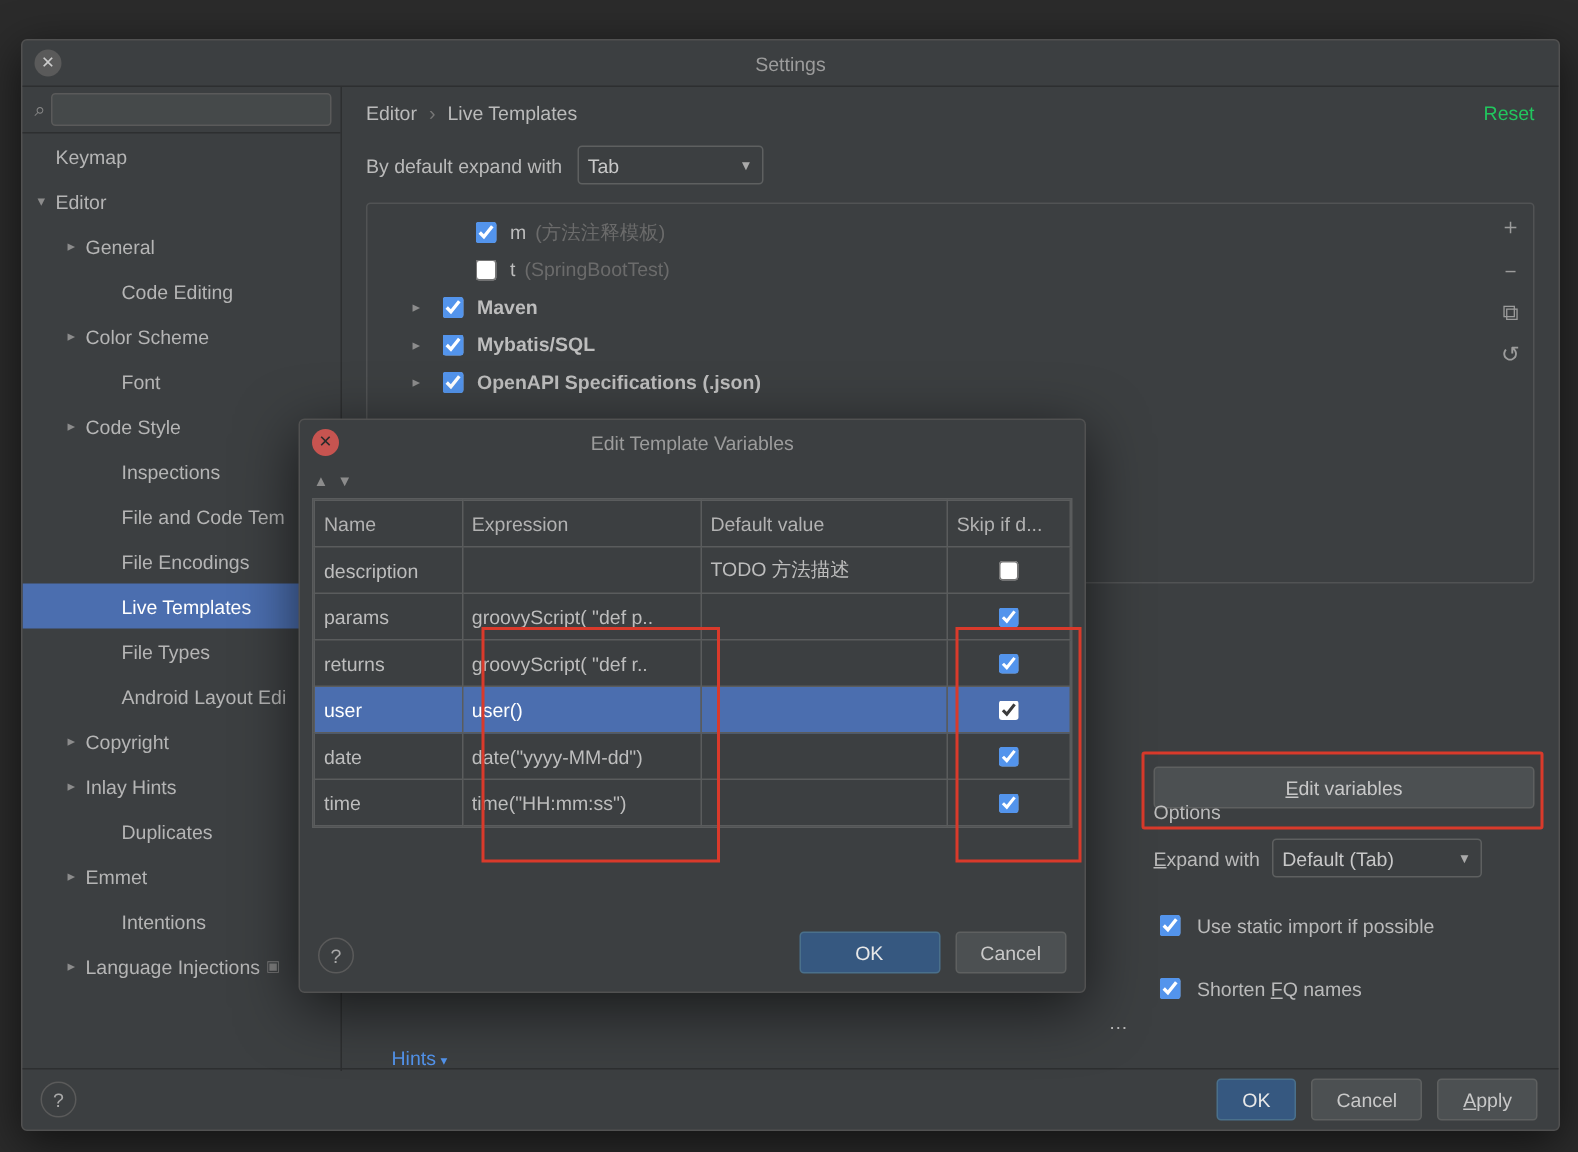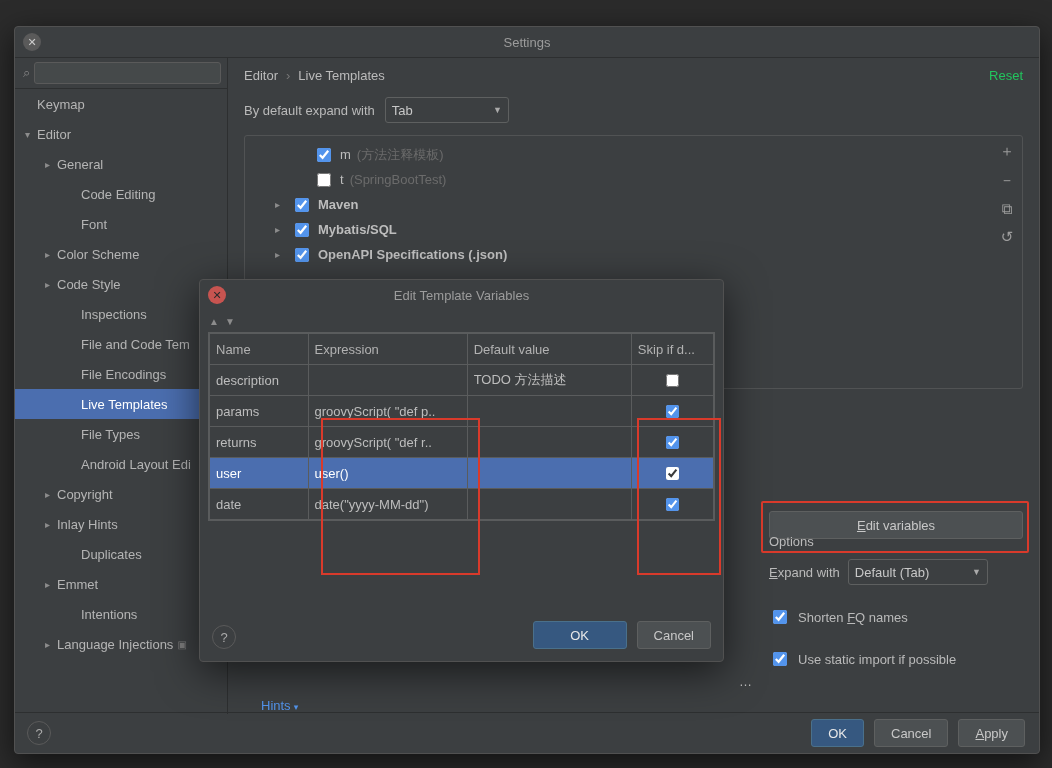--- a/index.html
+++ b/index.html
@@ -98,27 +98,27 @@
             <span>Editor</span>
           </div>
           <div class="tree-item lv1 collapsed">
             <span class="chev"></span>
             <span>General</span>
           </div>
           <div class="tree-item lv2">
             <span class="chev"></span>
             <span>Code Editing</span>
           </div>
+          <div class="tree-item lv1 collapsed">
+            <span class="chev"></span>
+            <span>Color Scheme</span>
+          </div>
           <div class="tree-item lv2">
             <span class="chev"></span>
             <span>Font</span>
-          </div>
-          <div class="tree-item lv1 collapsed">
-            <span class="chev"></span>
-            <span>Color Scheme</span>
           </div>
           <div class="tree-item lv1 collapsed">
             <span class="chev"></span>
             <span>Code Style</span>
           </div>
           <div class="tree-item lv2">
             <span class="chev"></span>
             <span>Inspections</span>
           </div>
           <div class="tree-item lv2">
@@ -234,25 +234,25 @@
     <div class="opt-title">Options</div>
     <div class="opt-row">
       <span><span class="underline">E</span>xpand with</span>
       <div class="combo" style="width:126px">
         <span>Default (Tab)</span>
         <span class="chev-d">▼</span>
       </div>
     </div>
     <div class="opt-row">
         <input type="checkbox" checked="" style="">
-        <span>Shorten <span class="underline">F</span>Q names</span>
+        <span>Use static import if possible</span>
       </div>
     <div class="opt-row">
         <input type="checkbox" checked="" style="">
-        <span>Use static import if possible</span>
+        <span>Shorten <span class="underline">F</span>Q names</span>
       </div>
   </div>
 
   <span class="change-link">Hints</span>
   <span class="misc-dots">…</span>
 
   <div class="footer">
     <div class="help">?</div>
     <div class="dlg-btn primary">OK</div>
     <div class="dlg-btn">Cancel</div>
@@ -309,20 +309,26 @@
             <td>user()</td>
             <td></td>
             <td class="center"><input type="checkbox" class="skip-chk" checked="" style=""></td>
           </tr>
           <tr>
             <td>date</td>
             <td>date("yyyy-MM-dd")</td>
             <td></td>
             <td class="center"><input type="checkbox" class="skip-chk" checked="" style=""></td>
           </tr>
+          <tr>
+            <td>time</td>
+            <td>time("HH:mm:ss")</td>
+            <td></td>
+            <td class="center"><input type="checkbox" class="skip-chk" checked="" style=""></td>
+          </tr>
         </tbody>
     </table>
     <div class="red-box" id="rb-expr"></div>
     <div class="red-box" id="rb-skip"></div>
   </div>
   <div class="help">?</div>
   <div class="dlg-footer">
     <div class="dlg-btn primary" style="min-width:60px">OK</div>
     <div class="dlg-btn">Cancel</div>
   </div>

